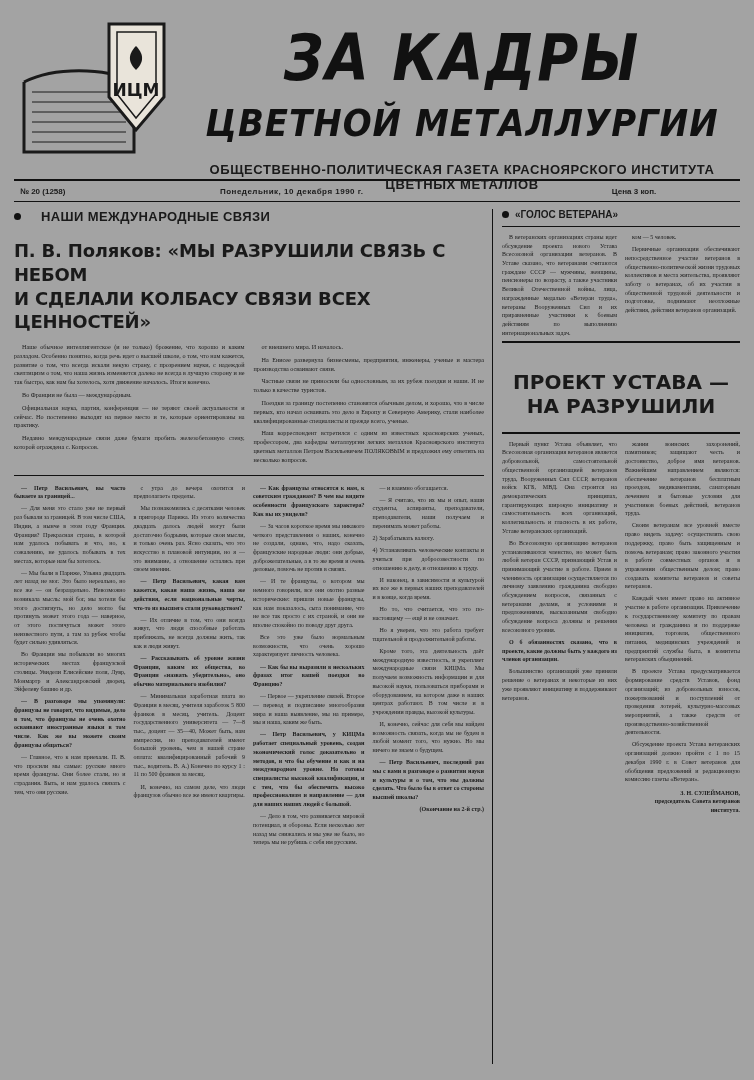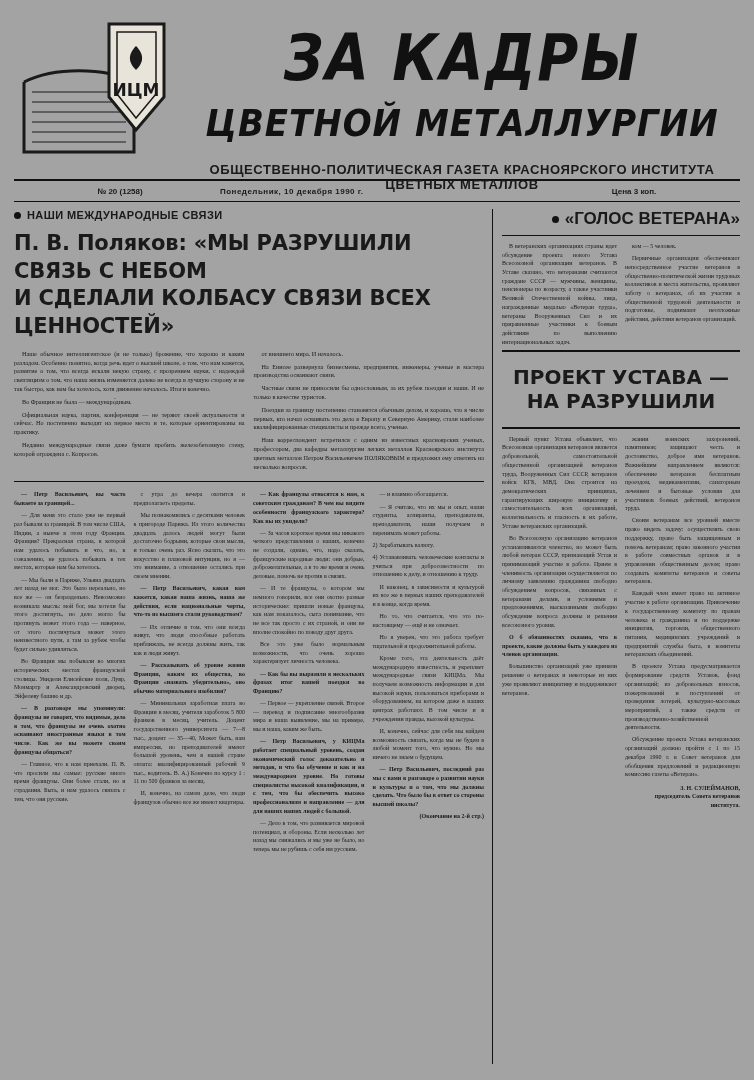--- a/index.html
+++ b/index.html
@@ -75,21 +75,21 @@
     border-bottom:1px solid #111;
     height:20px;
     display:flex;
     align-items:center;
     font-family:"Liberation Sans", sans-serif;
     font-size:8px;
     font-weight:bold;
     padding:0 6px;
     margin-top:4px;
   }
-  .issuebar .l{width:28%;text-align:center;}
+  .issuebar .l{width:28%;text-align:left;}
   .issuebar .c{width:44%;text-align:left;letter-spacing:.5px;}
   .issuebar .r{width:28%;text-align:center;}
 
   
   .content{
     display:flex;
     margin-top:7px;
     height:855px;
   }
   .left{
@@ -100,38 +100,38 @@
   }
   .right{
     width:247px;
     padding-left:9px;
     box-sizing:border-box;
   }
 
   .rubric{
     font-family:"Liberation Sans", sans-serif;
     font-weight:bold;
-    font-size:11px;
+    font-size:13px;
     letter-spacing:.4px;
     display:flex;
     align-items:center;
-    gap:6px;
+    gap:20px;
     color:#1a1a1a;
     text-align:center;
   }
   .bullet{
     width:7px;height:7px;border-radius:50%;
     background:#111;display:inline-block;flex:0 0 7px;
   }
   .headline{
     font-family:"DejaVu Sans", sans-serif;
     font-weight:bold;
-    font-size:21px;
+    font-size:18px;
     line-height:1.32;
-    margin-top:9px;
+    margin-top:15px;
     letter-spacing:-.2px;
   }
 
   .lede{
     margin-top:9px;
     display:flex;
     gap:9px;
     font-size:6.2px;
     line-height:1.42;
     text-align:justify;
@@ -153,40 +153,39 @@
   .cols4 p.nind{text-indent:0;}
   .cols4 .q{font-weight:bold;}
   .cols4 .sign{font-weight:bold;text-align:right;text-indent:0;}
 
   hr.thin{border:0;border-top:1px solid #111;margin:6px 0;}
 
   
   .rub2{
     font-family:"Liberation Sans", sans-serif;
     font-weight:bold;
-    font-size:17px;
+    font-size:10px;
     display:flex;align-items:center;gap:6px;
-    justify-content:flex-end;
   }
   .rcols{
     display:flex;gap:8px;
     font-size:6px;line-height:1.45;text-align:justify;
   }
   .rcols .col{flex:1;}
   .rcols p{margin:0 0 3.5px 0;text-indent:7px;}
 
   .bigtitle{
     font-family:"DejaVu Sans", sans-serif;
     font-weight:bold;
     font-size:20px;
     line-height:1.2;
     text-align:center;
     margin:9px 0 8px 0;
   }
-  .rule-top{border-top:2px solid #111;padding-top:4px;}
+  .rule-top{border-top:2px solid #111;padding-top:18px;}
   .rule-bot{border-bottom:2px solid #111;padding-bottom:6px;}
 
   .sub-b{font-weight:bold;}
   .signature{
     font-weight:bold;font-size:6px;text-align:right;margin-top:5px;line-height:1.4;
   }
 </style>
 </head>
 <body>
 

